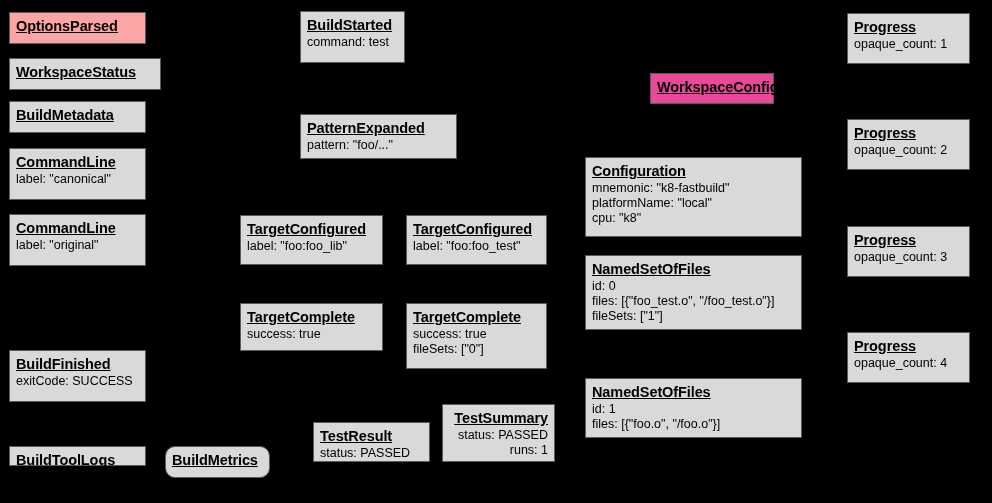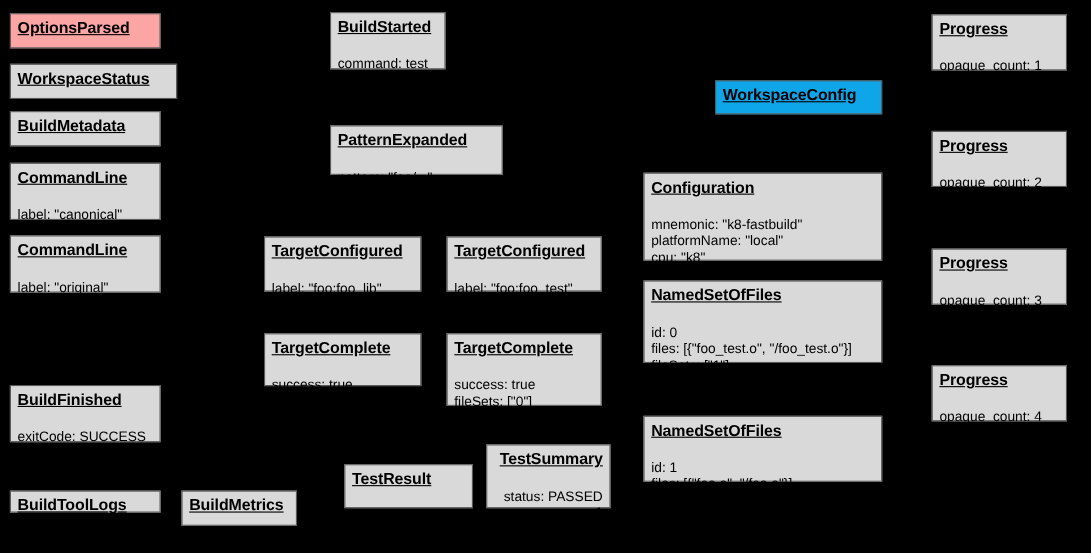--- a/index.html
+++ b/index.html
@@ -30,21 +30,21 @@
     color: #000000;
     text-decoration: underline;
     line-height: 17px;
     white-space: nowrap;
     letter-spacing: -0.1px;
   }
   .node-title.wrap {
     white-space: normal;
   }
   .node-fields {
-    margin-top: 17px;
+    margin-top: 1px;
   }
   .node-field {
     font-size: 12.5px;
     font-weight: normal;
     color: #000000;
     line-height: 15px;
     white-space: nowrap;
   }
 </style>
 </head>
@@ -74,21 +74,21 @@
     </div>
     <div class="node" style="left: 9px; top: 350px; width: 137px; height: 52px; background: rgb(217, 217, 217); border-color: rgb(90, 90, 90);">
       <div><span class="node-title">BuildFinished</span></div>
       <div class="node-fields">
         <div class="node-field">exitCode: SUCCESS</div>
       </div>
     </div>
     <div class="node" style="left: 9px; top: 446px; width: 137px; height: 20px; background: rgb(217, 217, 217); border-color: rgb(90, 90, 90);">
       <div><span class="node-title">BuildToolLogs</span></div>
     </div>
-    <div class="node" style="left: 165px; top: 446px; width: 105px; height: 32px; background: rgb(217, 217, 217); border-color: rgb(90, 90, 90);">
+    <div class="node" style="left: 165px; top: 446px; width: 105px; height: 32px; background: rgb(217, 217, 217); border-color: rgb(90, 90, 90); border-radius: 10px;">
       <div><span class="node-title">BuildMetrics</span></div>
     </div>
     <div class="node" style="left: 300px; top: 11px; width: 105px; height: 52px; background: rgb(217, 217, 217); border-color: rgb(90, 90, 90);">
       <div><span class="node-title">BuildStarted</span></div>
       <div class="node-fields">
         <div class="node-field">command: test</div>
       </div>
     </div>
     <div class="node" style="left: 300px; top: 114px; width: 157px; height: 45px; background: rgb(217, 217, 217); border-color: rgb(90, 90, 90);">
       <div><span class="node-title">PatternExpanded</span></div>
@@ -127,21 +127,21 @@
         <div class="node-field">status: PASSED</div>
       </div>
     </div>
     <div class="node" style="left: 442px; top: 404px; width: 113px; height: 58px; background: rgb(217, 217, 217); border-color: rgb(90, 90, 90); text-align: right;">
       <div><span class="node-title">TestSummary</span></div>
       <div class="node-fields">
         <div class="node-field">status: PASSED</div>
         <div class="node-field">runs: 1</div>
       </div>
     </div>
-    <div class="node" style="left: 650px; top: 73px; width: 152px; height: 31px; background: #0ea5e9; border-color: rgb(90, 90, 90);">
+    <div class="node" style="left: 650px; top: 73px; width: 124px; height: 31px; background: #ec4899; border-color: rgb(90, 90, 90);">
       <div><span class="node-title">WorkspaceConfig</span></div>
     </div>
     <div class="node" style="left: 585px; top: 157px; width: 217px; height: 80px; background: rgb(217, 217, 217); border-color: rgb(90, 90, 90);">
       <div><span class="node-title">Configuration</span></div>
       <div class="node-fields">
         <div class="node-field">mnemonic: "k8-fastbuild"</div>
         <div class="node-field">platformName: "local"</div>
         <div class="node-field">cpu: "k8"</div>
       </div>
     </div>

